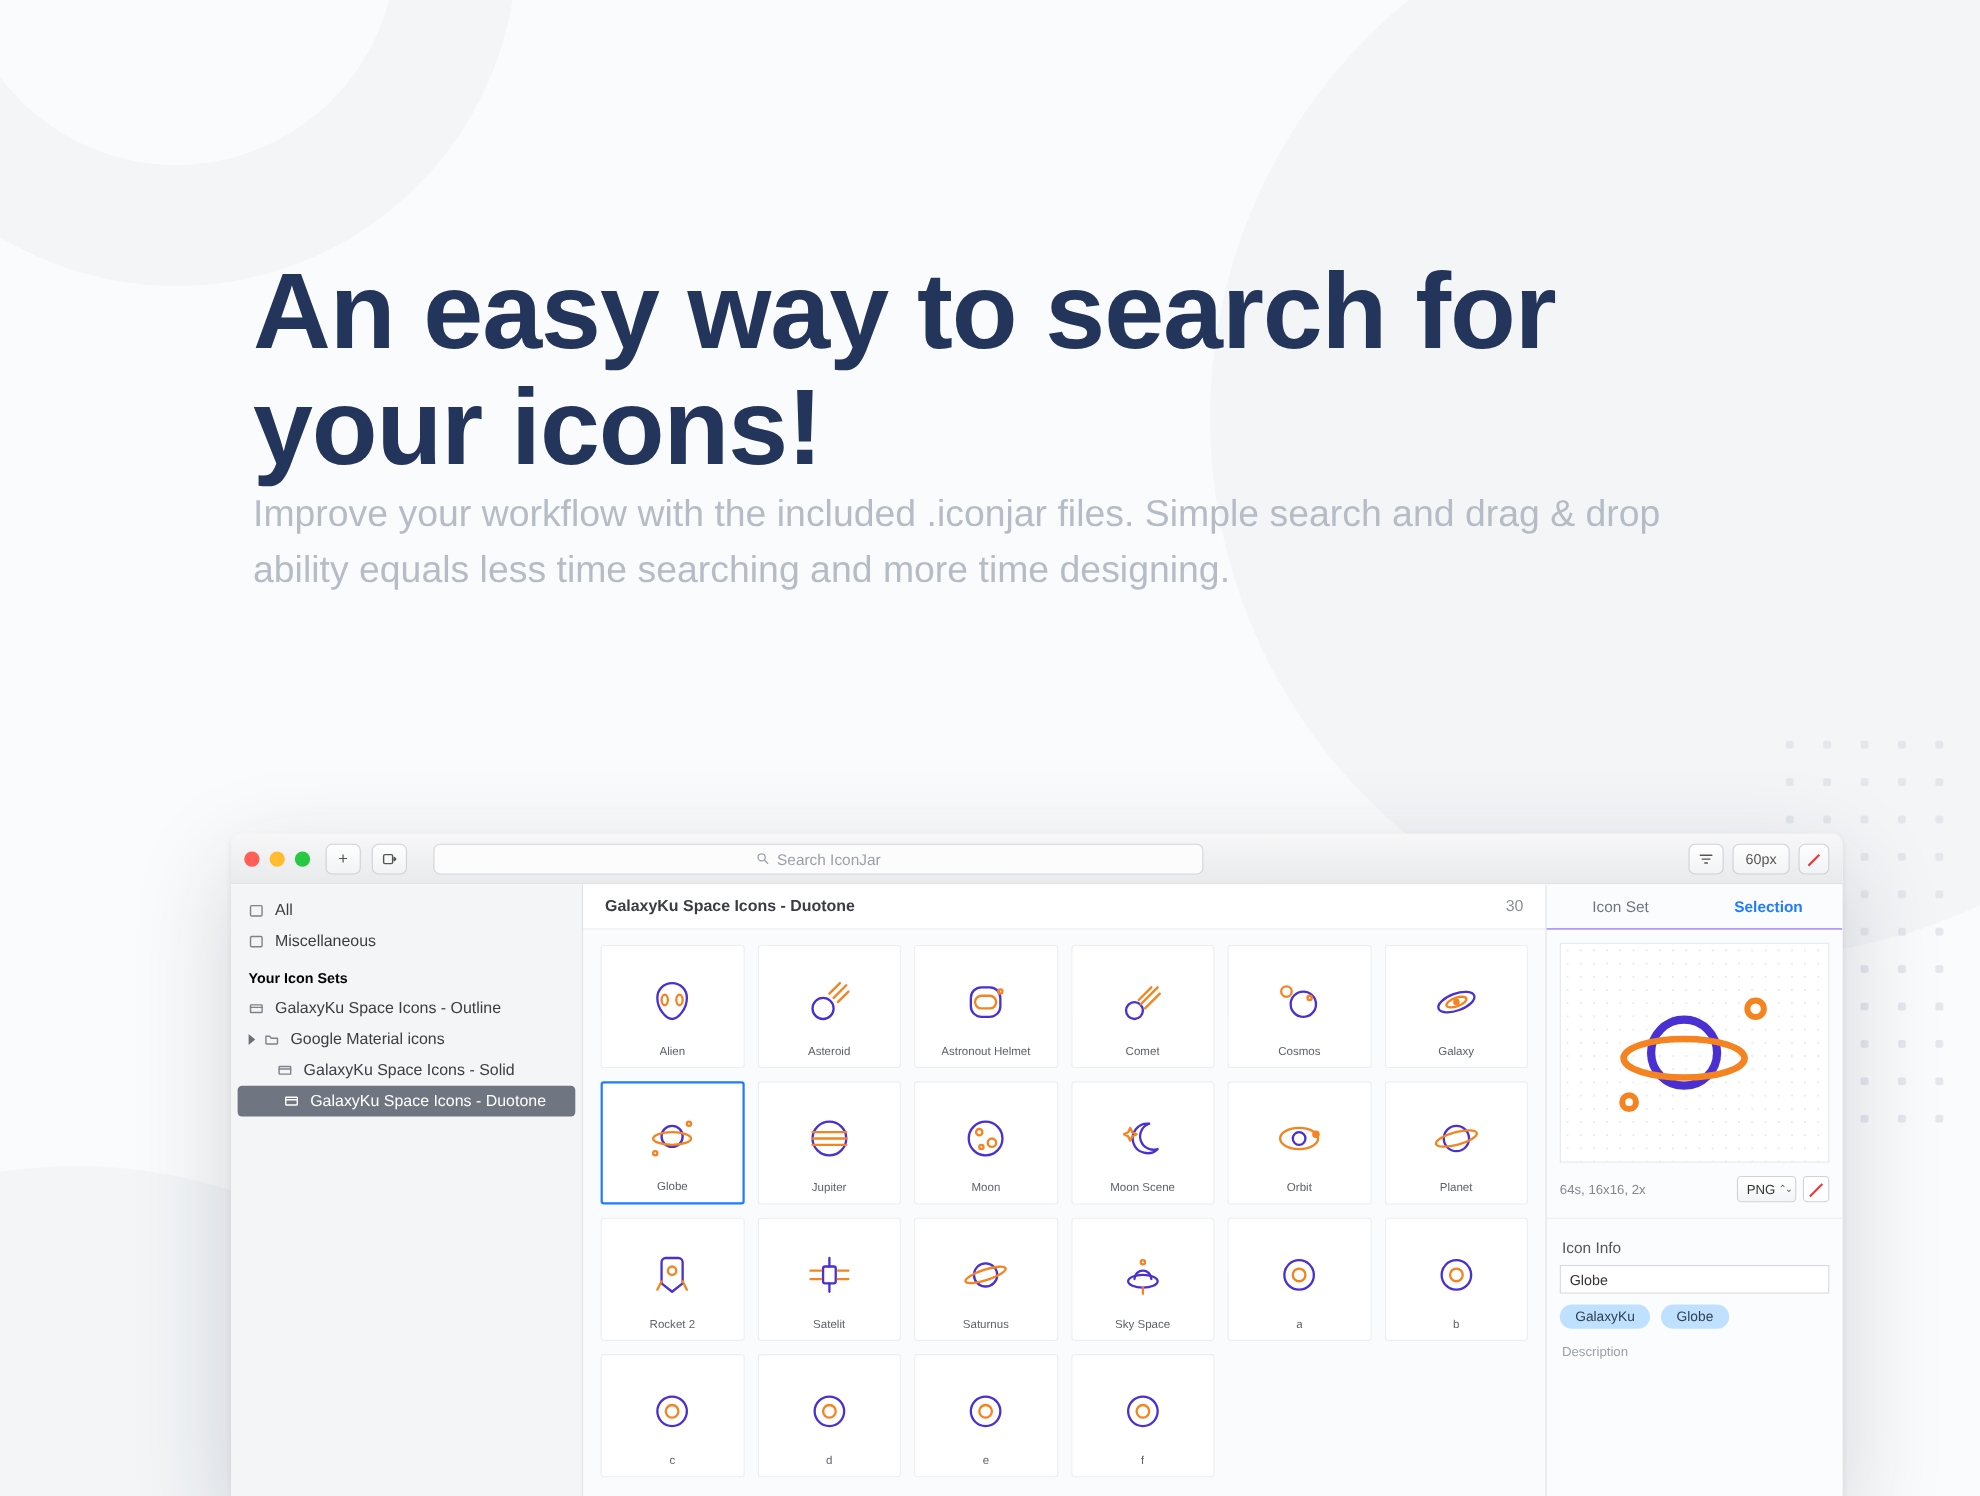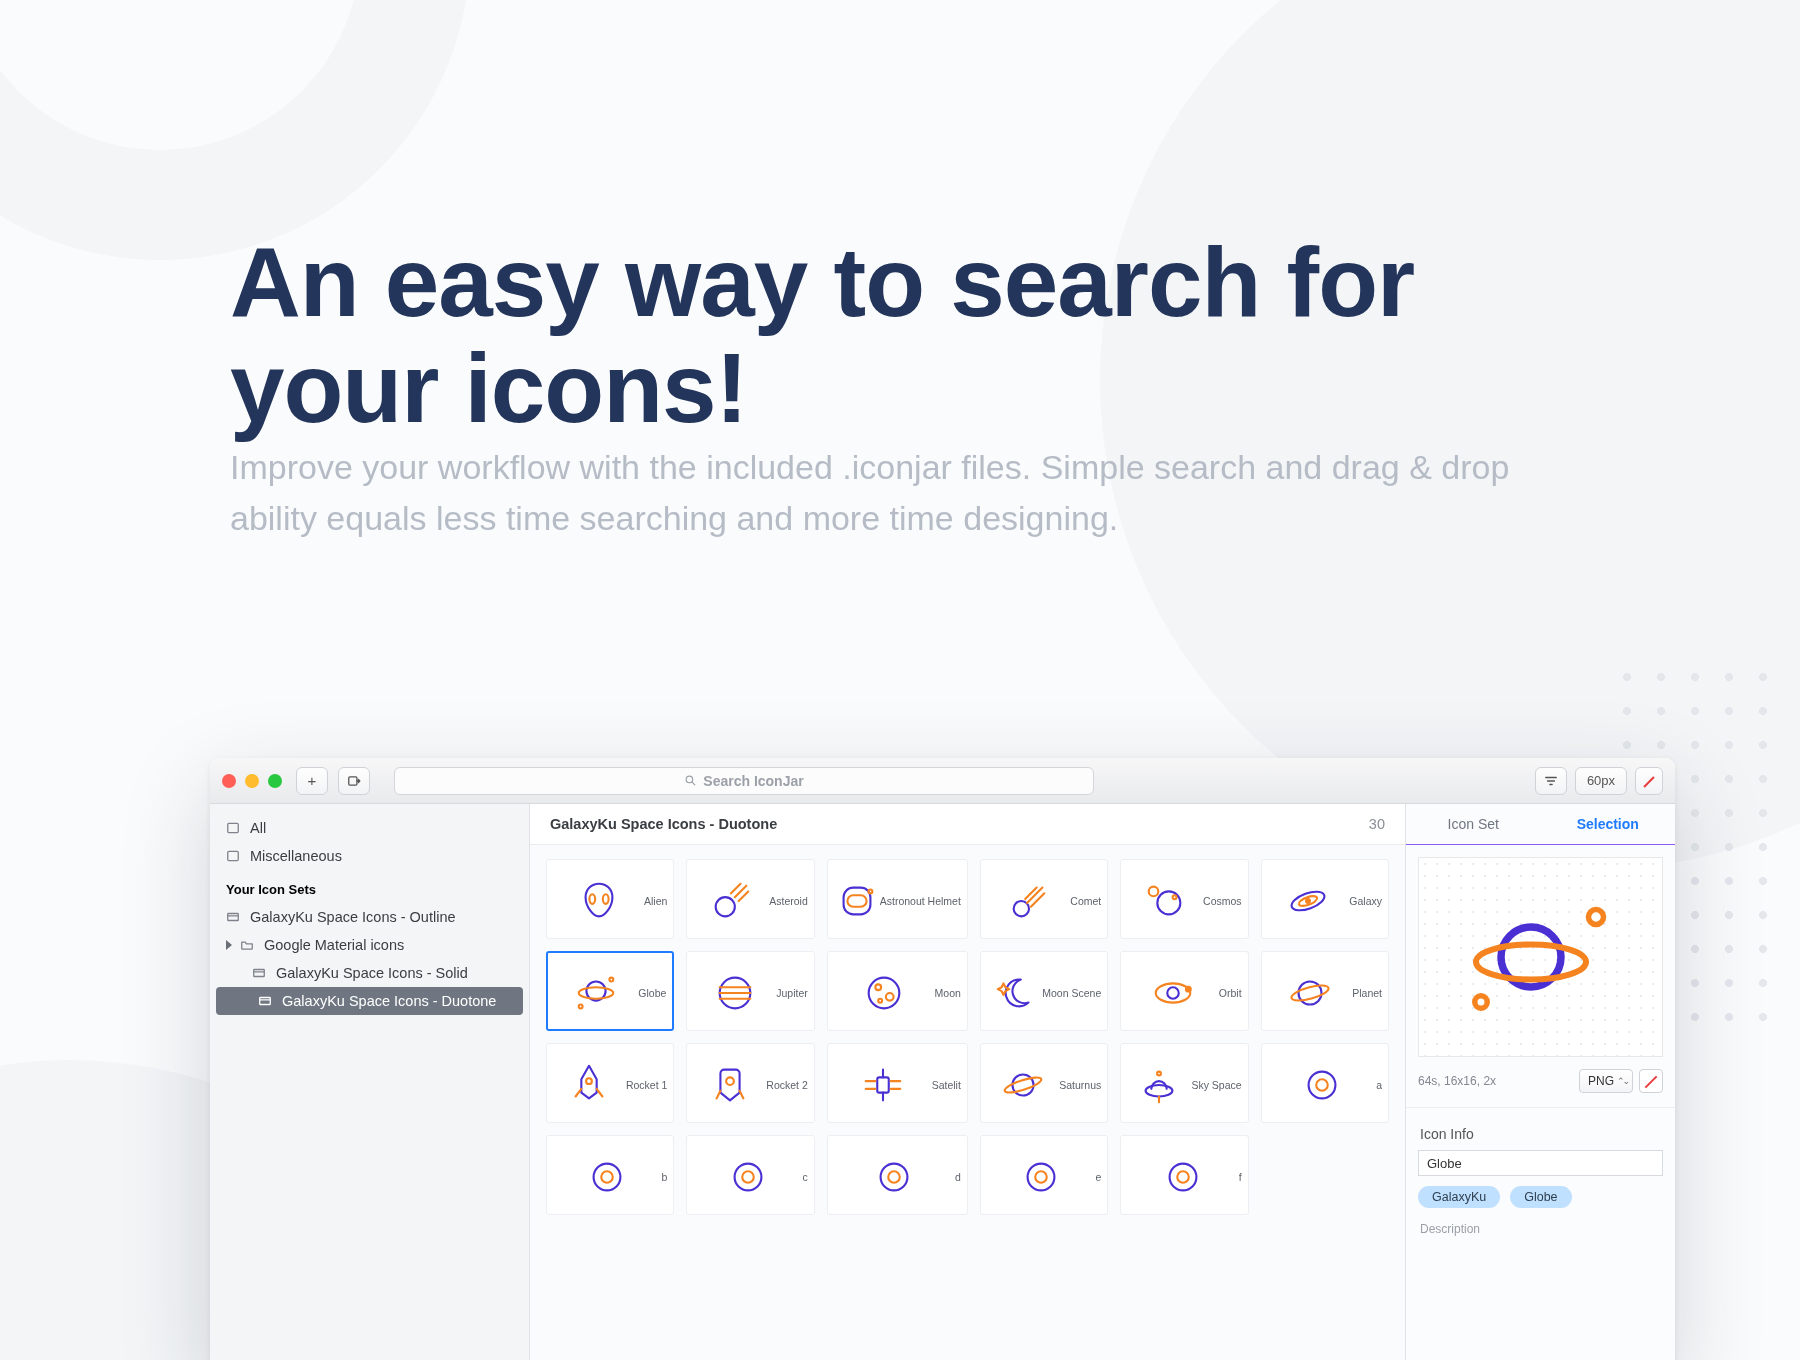--- a/index.html
+++ b/index.html
@@ -74,21 +74,20 @@
     display:flex;align-items:center;justify-content:center;
     color:#555; font-size:15px;
   }
   .searchbar {
     flex:1; margin:0 14px;
     height:28px; border-radius:6px;
     background:#fcfcfd; border:1px solid #d3d5d9;
     display:flex;align-items:center;justify-content:center;
     color:#9ca0a8; font-size:14px; gap:6px;
     max-width: 700px;
-    font-weight: bold;
   }
   .tb-right { display:flex; gap:8px; margin-left:auto;}
   .tb-redline {
     width:28px;height:28px;border:1px solid #cfd2d6;border-radius:6px;
     background:linear-gradient(#fefefe,#f2f3f5);
     position:relative;
   }
   .tb-redline::after{
     content:""; position:absolute; left:6px; right:6px; top:50%;
     height:2px;background:#e83c3c; transform:rotate(-45deg);
@@ -122,21 +121,21 @@
   }
   .mainhead .count { color:#8a8e96; font-weight:400;}
   .grid {
     padding:14px 16px; display:grid;
     grid-template-columns: repeat(6, 1fr);
     gap:12px;
     overflow:hidden;
   }
   .cell {
     background:#fff; border:1px solid #eceef1; border-radius:3px;
-    height:80px; display:flex; flex-direction:row; align-items:center;
+    height:112px; display:flex; flex-direction:column; align-items:center;
     padding:12px 6px 8px;
   }
   .cell .thumb { flex:1; display:flex;align-items:center;justify-content:center;}
   .cell .thumb svg { width:46px;height:46px; }
   .cell .lbl { font-size:10.5px; color:#5d626b; text-align:center; white-space:nowrap; overflow:hidden; text-overflow:ellipsis; max-width:100%;}
   .cell.sel { border:2px solid #1f7bff; }
 
   
   .panel {
     width:270px; border-left:1px solid #e0e2e5; background:#fbfcfd;
@@ -415,30 +414,20 @@
               <svg viewBox="0 0 48 48">
                 <circle class="stroke-v" cx="24" cy="24" r="12"></circle>
                 <ellipse class="stroke-o" cx="24" cy="24" rx="20" ry="6" transform="rotate(-15 24 24)"></ellipse>
               </svg>
             </div>
             <div class="lbl">Planet</div>
           </div>
           <div class="cell">
             <div class="thumb">
               <svg viewBox="0 0 48 48">
-                <path class="stroke-v" d="M24 4l8 14v14l-8 6-8-6V18z"></path>
-                <path class="stroke-o" d="M16 28l-6 8M32 28l6 8"></path>
-                <circle class="stroke-o" cx="24" cy="20" r="3"></circle>
-              </svg>
-            </div>
-            <div class="lbl">Rocket 1</div>
-          </div>
-          <div class="cell">
-            <div class="thumb">
-              <svg viewBox="0 0 48 48">
                 <path class="stroke-v" d="M18 8h12a4 4 0 014 4v20l-10 8-10-8V12a4 4 0 014-4z"></path>
                 <circle class="stroke-o" cx="24" cy="20" r="4"></circle>
                 <path class="stroke-o" d="M14 30l-4 8M34 30l4 8"></path>
               </svg>
             </div>
             <div class="lbl">Rocket 2</div>
           </div>
           <div class="cell">
             <div class="thumb">
               <svg viewBox="0 0 48 48">

